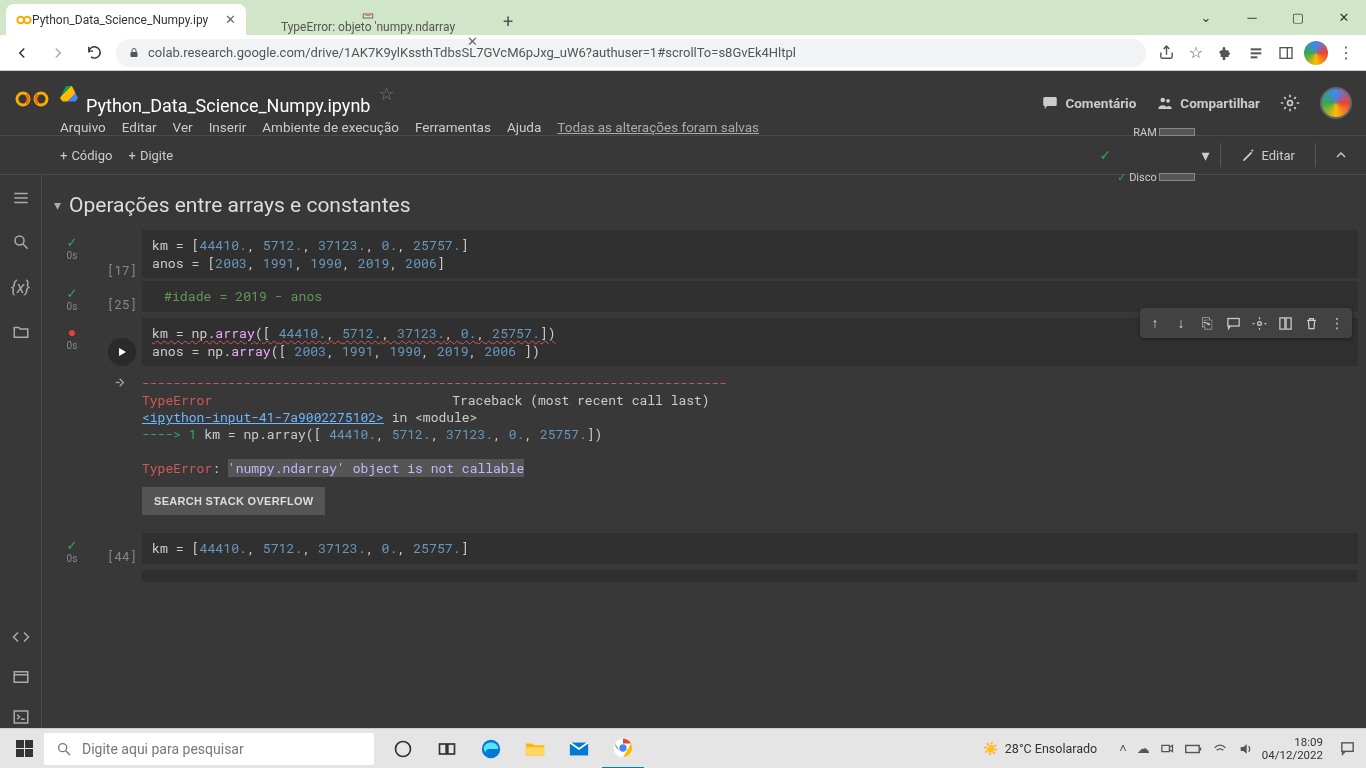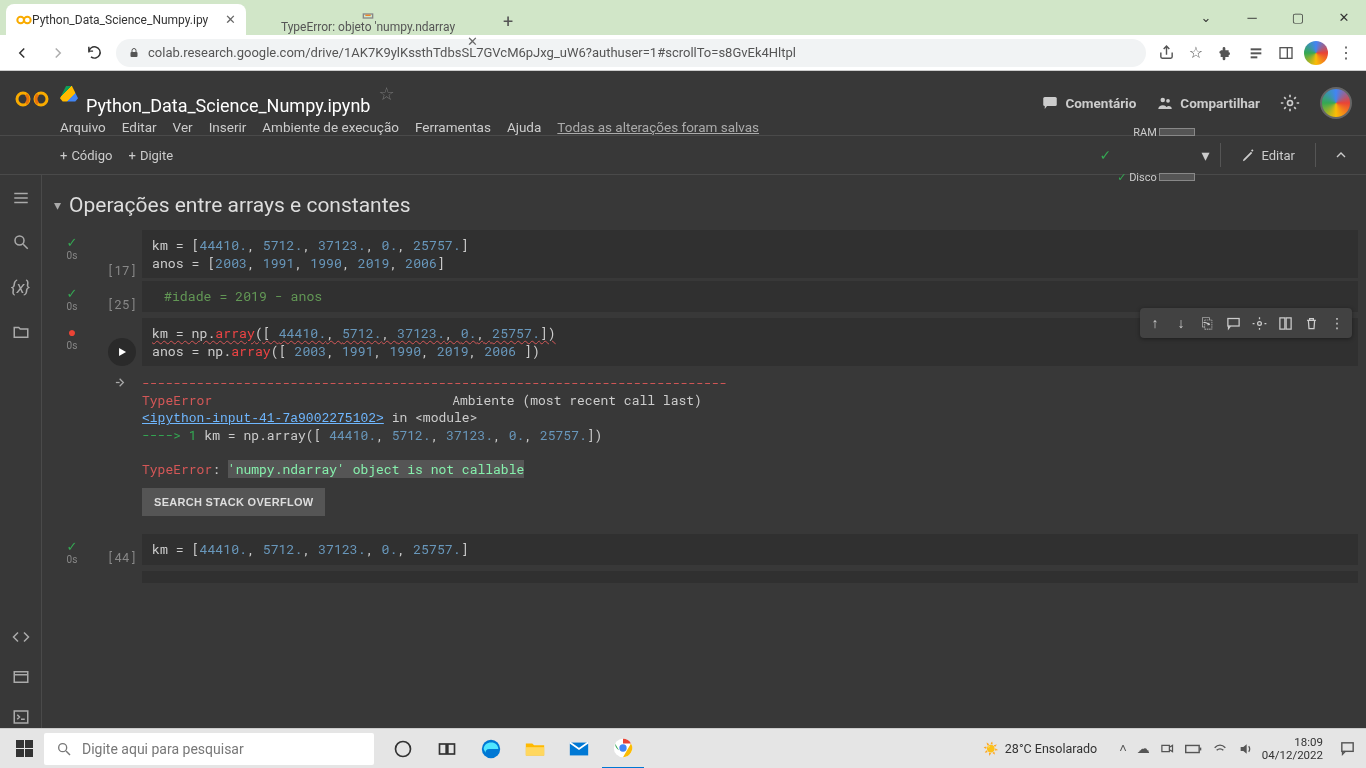--- a/index.html
+++ b/index.html
@@ -67,32 +67,32 @@
 .gutter-time { color: #888; font-size: 10px; }
 .gutter-err { color: #ea4335; font-size: 14px; line-height: 16px; }
 .cell-exec { width: 40px; display: flex; align-items: flex-end; justify-content: center; padding-top: 4px; }
 .exec-num { font-family: 'Roboto Mono', monospace; color: #888; font-size: 12.5px; }
 .run-button { width: 28px; height: 28px; border-radius: 50%; background: #2a2a2a; display: flex; align-items: center; justify-content: center; color: #ea4335; }
 .cell-body { flex: 1; background: #303030; border-radius: 0; padding: 6px 10px; font-family: 'Roboto Mono', monospace; font-size: 13.2px; line-height: 18px; color: #ccc; margin-right: 8px; }
 .cell-body.active { background: #303030; border-left: 0; }
 .cell-row.active .cell-gutter { }
 .tok-num { color: #6897bb; }
 .tok-comment { color: #629755; margin-left: 12px; }
-.tok-builtin { color: #ef4444; }
+.tok-builtin { color: #f0abfc; }
 
 
 .wavy { text-decoration: underline wavy #d45757 1px; text-underline-offset: 2px; }
 
 
 .output-area { margin-left: 100px; margin-right: 8px; font-family: 'Roboto Mono', monospace; font-size: 13px; line-height: 17px; color: #ccc; padding: 6px 0 8px 0; position: relative; }
 .output-icon { position: absolute; left: -28px; top: 6px; color: #aaa; font-size: 14px; }
 .dashed-line { color: #d45757; white-space: pre; }
 .err-name { color: #d45757; }
-.trace-link { color: #6fb7ff; text-decoration: underline; font-family: Liberation Mono, monospace; }
-.highlight-bg { background: #555; color: #86efac; }
+.trace-link { color: #6fb7ff; text-decoration: underline; }
+.highlight-bg { background: #555; color: #c4b5fd; }
 .so-button { background: #555; color: #ddd; border: none; padding: 8px 12px; font-size: 11px; font-weight: 600; letter-spacing: 0.3px; margin-top: 10px; cursor: pointer; }
 
 
 .cell-toolbar { position: absolute; top: -10px; right: 14px; background: #424242; border-radius: 4px; display: flex; gap: 0; padding: 2px; box-shadow: 0 1px 4px rgba(0,0,0,0.4); }
 .ct-btn { width: 26px; height: 26px; display: flex; align-items: center; justify-content: center; color: #ccc; font-size: 14px; cursor: pointer; }
 
 
 .colab-footer { background: #1a1a1a; height: 26px; display: flex; align-items: center; justify-content: center; gap: 14px; color: #ccc; font-size: 13px; border-top: 1px solid #444; }
 .footer-err-dot { color: #ea4335; font-size: 14px; }
 .footer-right-dot { position: absolute; right: 10px; color: #34a853; font-size: 12px; }
@@ -414,21 +414,21 @@
     </div>
 
     <div class="output-area">
       <span class="output-icon">
           <svg width="15" height="15" viewBox="0 0 24 24">
             <path d="M9 6l6 6-6 6" stroke="#aaa" stroke-width="2" fill="none"></path>
             <line x1="3" y1="12" x2="9" y2="12" stroke="#aaa" stroke-width="2"></line>
           </svg>
         </span>
       <div class="dashed-line">---------------------------------------------------------------------------</div>
-      <div><span class="err-name">TypeError</span><span style="display:inline-block;width:240px"></span><span>Ambiente (most recent call last)</span></div>
+      <div><span class="err-name">TypeError</span><span style="display:inline-block;width:240px"></span><span>Traceback (most recent call last)</span></div>
       <div><a class="trace-link">&lt;ipython-input-41-7a9002275102&gt;</a><span> in &lt;module&gt;</span></div>
       <div style="white-space:pre"><span style="color:#34a853">----&gt; 1</span> km = np.array([ <span class="tok-num">44410.</span>, <span class="tok-num">5712.</span>, <span class="tok-num">37123.</span>, <span class="tok-num">0.</span>, <span class="tok-num">25757.</span>])</div>
       <br>
       <div><span class="err-name">TypeError</span>: <span class="highlight-bg">'numpy.ndarray' object is not callable</span></div>
       <button class="so-button">SEARCH STACK OVERFLOW</button>
     </div>
 
     <div class="cell-row" style="margin-top:10px">
       <div class="cell-gutter">
           <span class="gutter-check">✓</span>

